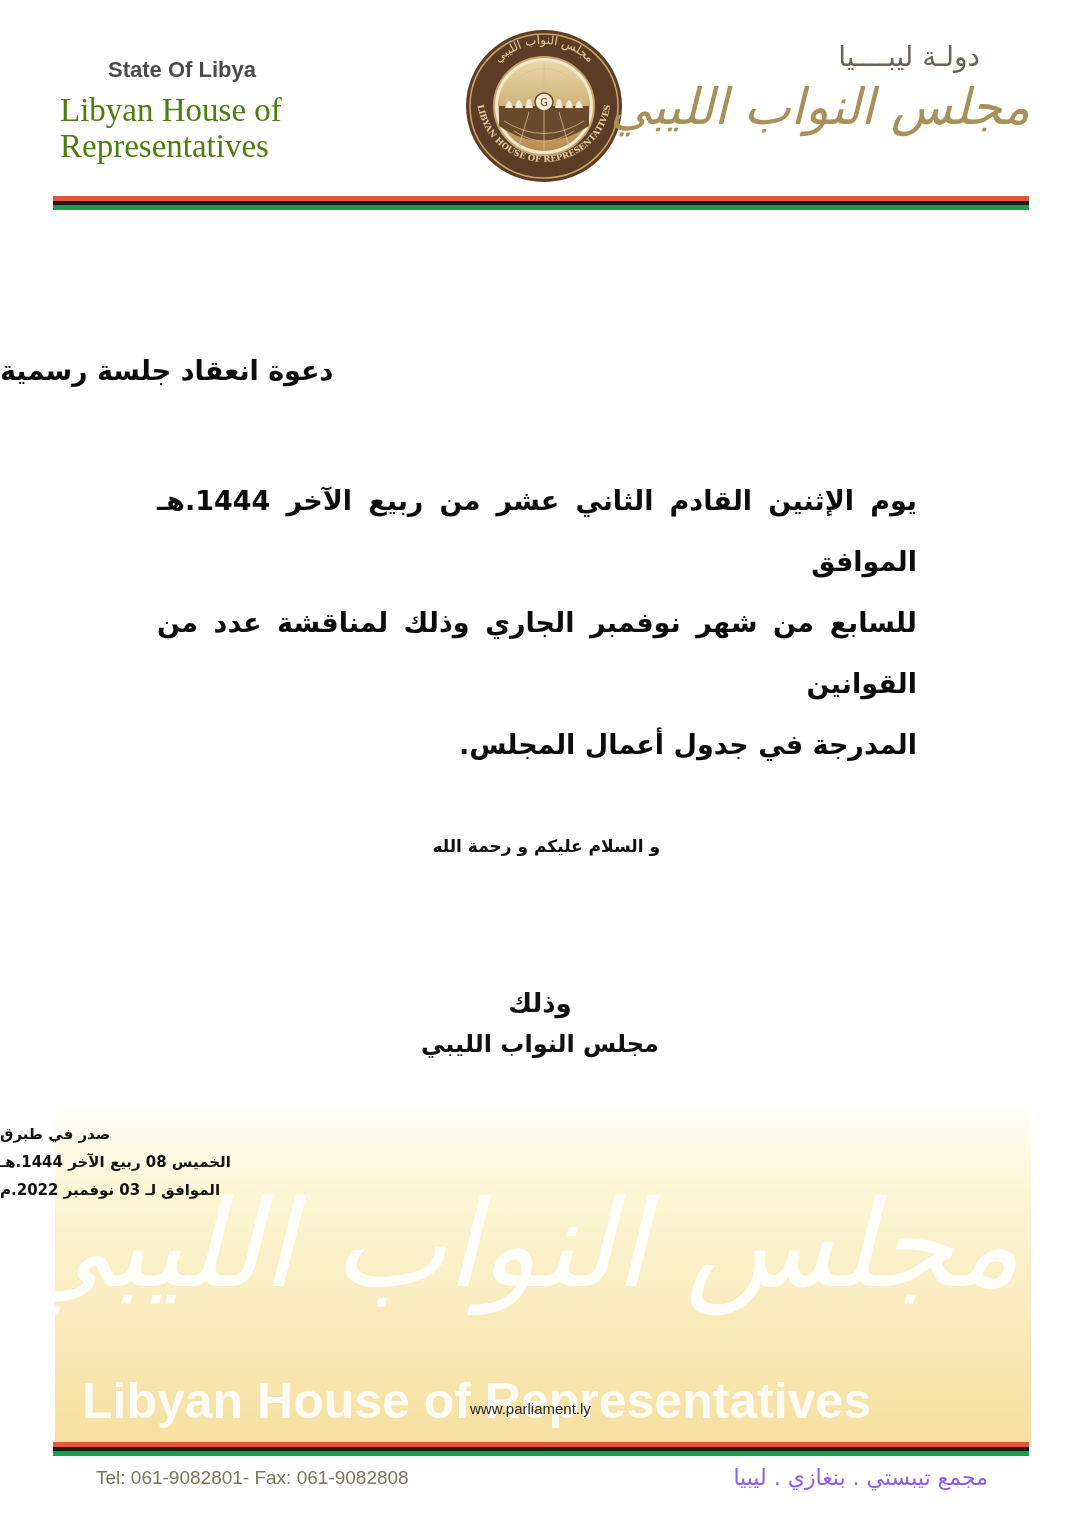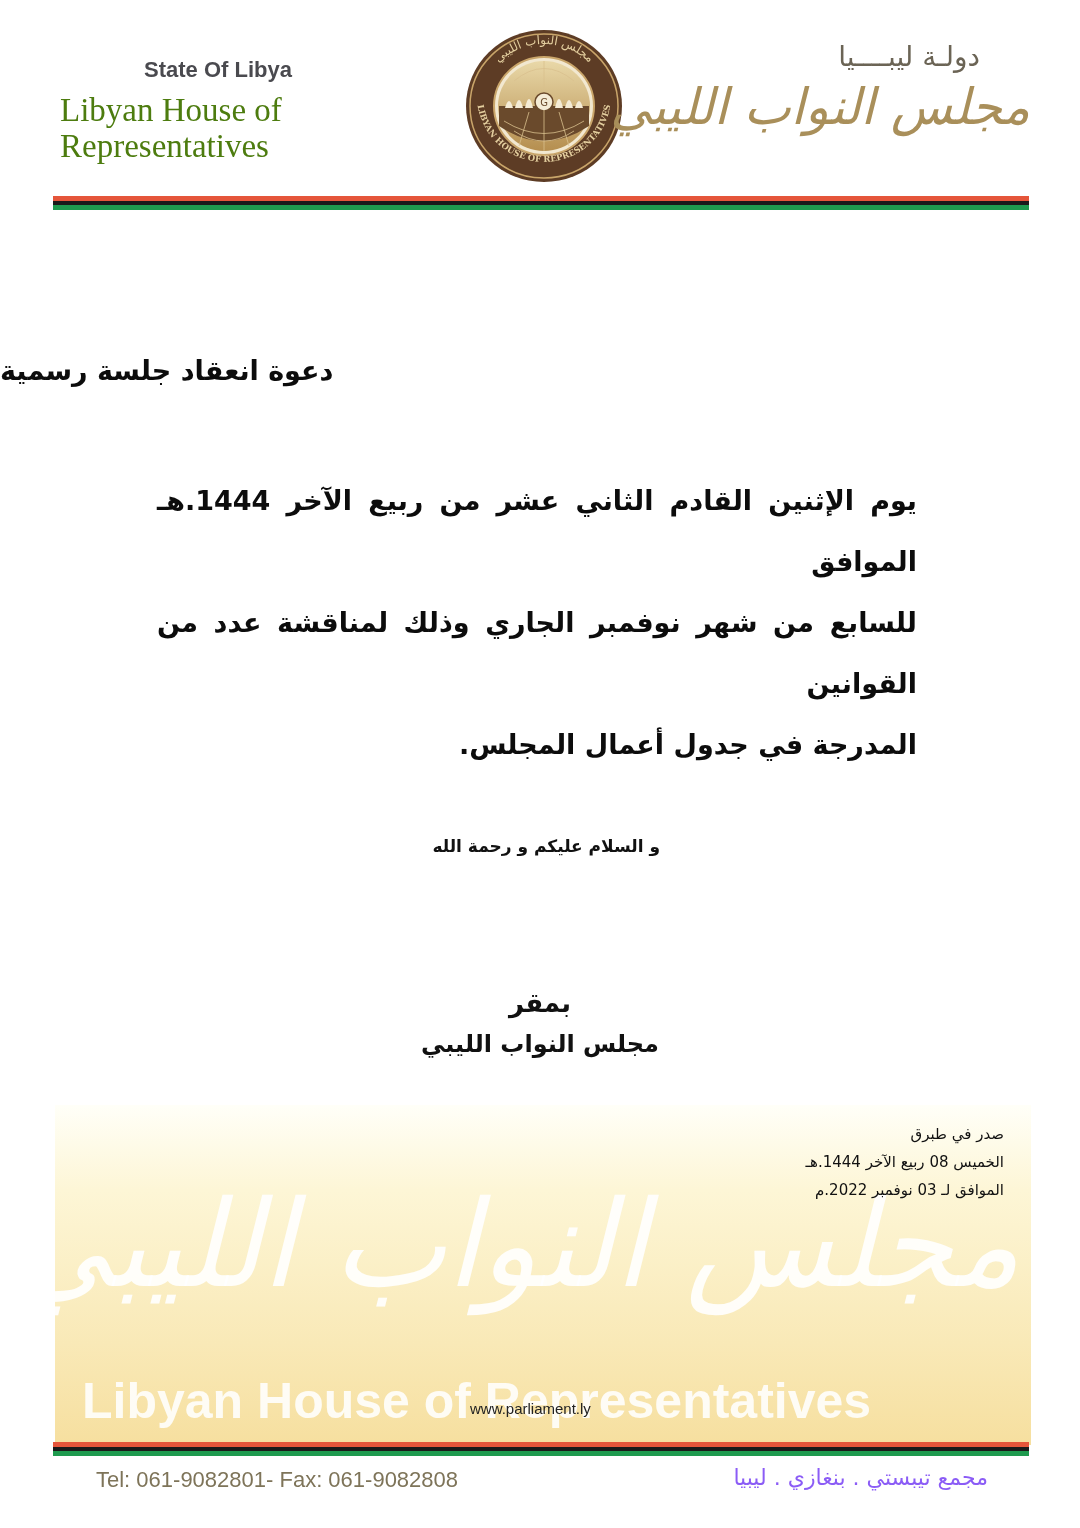--- a/index.html
+++ b/index.html
@@ -6,21 +6,21 @@
     body {
       width: 1080px; height: 1528px; background: #ffffff;
       position: relative; overflow: hidden;
       font-family: "DejaVu Sans", sans-serif; color: #111;
     }
     .abs { position: absolute; }
 
     
     .en-state {
       left: 108px; top: 57px; font-family: "Liberation Sans", sans-serif;
-      font-weight: bold; font-size: 22px; color: #4a4a4f; margin-left: 36px;
+      font-weight: bold; font-size: 22px; color: #4a4a4f;
     }
     .en-house {
       left: 60px; top: 92px; font-family: "Liberation Serif", serif;
       font-size: 33px; line-height: 36px; color: #4d7c0f; text-align: left; width: 280px;
     }
     .seal { left: 459px; top: 26px; width: 170px; height: 160px; }
 
     .ar-state {
       right: 100px; top: 40px; direction: rtl; font-size: 28px; color: #6b6455;
       letter-spacing: 2px;
@@ -62,30 +62,30 @@
     }
     .wm-ar {
       right: 60px; top: 1175px; direction: rtl; font-family: "DejaVu Serif", serif;
       font-size: 120px; color: rgba(255,255,255,0.9); font-style: italic; white-space: nowrap;
     }
     .wm-en {
       left: 82px; top: 1372px; font-family: "Liberation Sans", sans-serif;
       font-weight: bold; font-size: 50px; color: rgba(255,255,255,0.88); white-space: nowrap;
     }
     .issued {
-      left: 0; width: 1004px; text-align: right; direction: rtl;
-      font-size: 15px; font-weight: normal; color: #111;
+      left: 0; width: 1004px; text-align: left; direction: rtl;
+      font-size: 15px; font-weight: bold; color: #111;
     }
     .website {
       left: 470px; top: 1400px; font-family: "Liberation Sans", sans-serif;
       font-size: 15px; color: #222;
     }
     .contact-en {
       left: 96px; top: 1467px; font-family: "Liberation Sans", sans-serif;
-      font-size: 22px; color: #7e7459;
+      font-size: 19px; color: #7e7459;
     }
     .contact-ar {
       right: 92px; top: 1465px; direction: rtl; font-size: 22px; color: #8b5cf6;
     }
   </style>
 </head>
 <body>
 
 <div class="abs en-state">State Of Libya</div>
 <div class="abs en-house">
@@ -148,21 +148,21 @@
 <div class="abs title">دعوة انعقاد جلسة رسمية</div>
 
 <div class="abs paragraph">
   <span>يوم الإثنين القادم الثاني عشر من ربيع الآخر 1444.هـ الموافق</span>
   <span>للسابع من شهر نوفمبر الجاري وذلك لمناقشة عدد من القوانين</span>
   <span class="last">المدرجة في جدول أعمال المجلس.</span>
 </div>
 
 <div class="abs greeting">و السلام عليكم و رحمة الله</div>
 
-<div class="abs sig-title" style="top:988px; font-size:26px;">بمقر</div>
+<div class="abs sig-title" style="top:988px; font-size:26px;">وذلك</div>
 <div class="abs sig-title" style="top:1030px;">مجلس النواب الليبي</div>
 
 <div class="abs footer-bg"></div>
 <div class="abs wm-ar">مجلس النواب الليبي</div>
 <div class="abs wm-en">Libyan House of Representatives</div>
 
 <div class="abs issued" style="top:1125px;">صدر في طبرق</div>
 <div class="abs issued" style="top:1153px;">الخميس 08 ربيع الآخر 1444.هـ</div>
 <div class="abs issued" style="top:1181px;">الموافق لـ 03 نوفمبر 2022.م</div>
 

